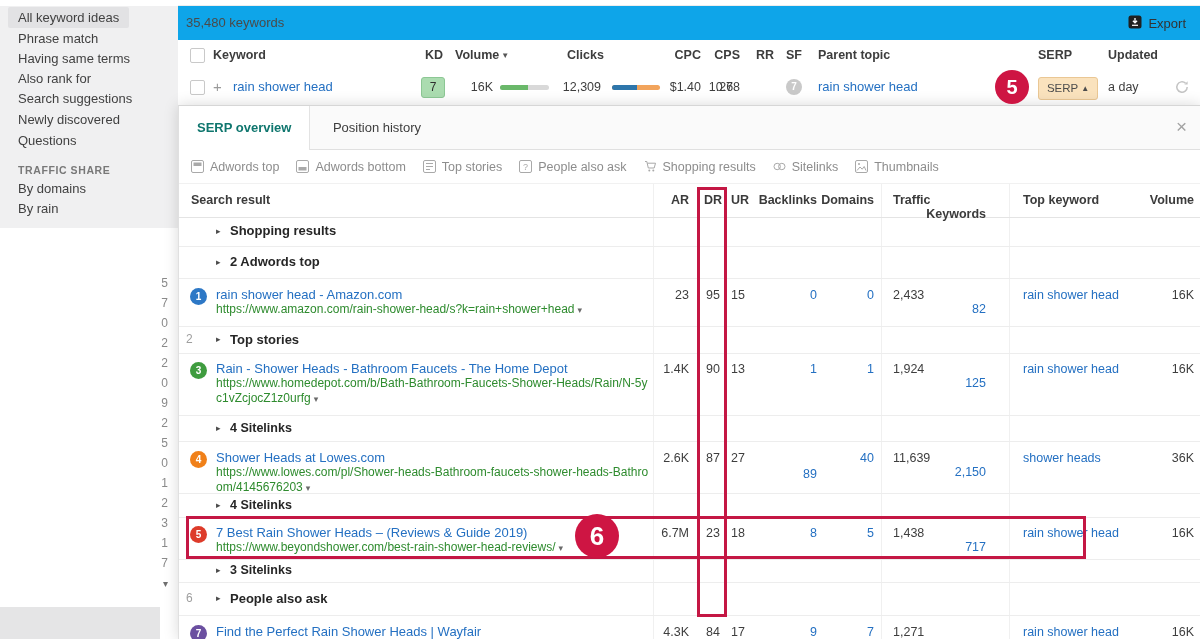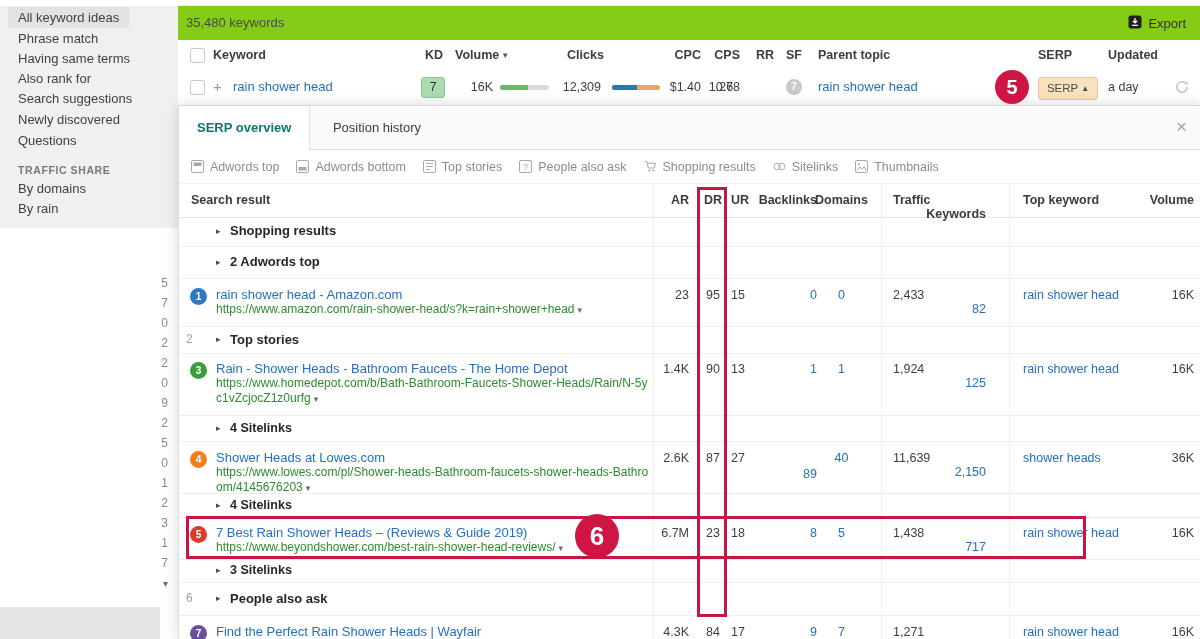--- a/index.html
+++ b/index.html
@@ -10,21 +10,21 @@
   .sidebar{position:absolute;left:0;top:6px;width:178px;height:222px;background:#f0f0f1;z-index:1;}
   .sb-item{position:absolute;left:8px;padding:0 10px;height:21px;line-height:21px;font-size:13px;
            color:#414141;border-radius:2px;white-space:nowrap;cursor:pointer;}
   .sb-item.sel{background:#e2e2e4;}
   .sb-sec{position:absolute;left:18px;font-size:10.5px;font-weight:bold;color:#787878;letter-spacing:.6px;}
   .gut-digit{position:absolute;left:148px;width:20px;text-align:right;font-size:12px;color:#8a8a8a;z-index:1;}
   .gut-arrow{position:absolute;left:148px;width:20px;text-align:right;font-size:10px;color:#6f6f6f;z-index:1;}
   .gut-footer{position:absolute;left:0;top:607px;width:160px;height:32px;background:#e5e5e6;z-index:1;}
   .topline{position:absolute;left:178px;top:5px;right:0;height:1px;background:#ededed;}
   
-  .topbar{position:absolute;left:178px;top:6px;right:0;height:34px;border-bottom:1px solid #e8e8e8;background:#84cc16;}
+  .topbar{position:absolute;left:178px;top:6px;right:0;height:34px;border-bottom:1px solid #e8e8e8;background:#0ea5e9;}
   .kw-count{position:absolute;left:8px;top:9px;font-size:13px;color:#4a4a4a;}
   .export-btn{position:absolute;right:14px;top:7px;height:20px;display:flex;align-items:center;gap:6px;
               font-size:13px;color:#333;cursor:pointer;}
   
   .kw-head{position:absolute;left:178px;top:40px;right:0;height:30px;border-bottom:1px solid #e8e8e8;background:#fff;}
   .kw-row{position:absolute;left:178px;top:70px;right:0;height:35px;background:#fff;}
   .th{position:absolute;top:8px;font-size:12.5px;font-weight:600;color:#3d3d3d;white-space:nowrap;}
   .td{position:absolute;top:10px;font-size:12.5px;color:#3e3e3e;white-space:nowrap;}
   .checkbox{position:absolute;left:12px;width:13px;height:13px;border:1px solid #c9c9c9;border-radius:2px;background:#fff;}
   .link{color:var(--link-blue);cursor:pointer;}
@@ -52,21 +52,21 @@
   .serp-head{position:absolute;left:0;top:77px;right:0;height:33px;border-bottom:1px solid #e4e4e4;border-top:1px solid #f1f1f1;}
   .serp-th{position:absolute;top:9px;font-size:12.5px;font-weight:600;color:#3b3b3b;white-space:nowrap;}
   .vsep{position:absolute;top:77px;bottom:0;width:1px;background:#f0f0f0;}
   .serp-row{position:absolute;left:0;right:0;border-bottom:1px solid #ededed;}
   .cell{position:absolute;font-size:12.5px;color:#3e3e3e;white-space:nowrap;}
   .c-res{left:12px;}
   .c-ar{left:430px;width:80px;text-align:right;}
   .c-dr{left:519px;width:30px;text-align:center;}
   .c-ur{left:552px;width:45px;}
   .c-bk{left:560px;width:78px;text-align:right;}
-  .c-dm{left:630px;width:65px;text-align:center;}
+  .c-dm{left:630px;width:65px;text-align:right;}
   .c-tr{left:714px;width:64px;}
   .c-kw{left:730px;width:77px;text-align:right;margin-top:14px;}
   .c-tk{left:844px;width:175px;}
   .c-vol{left:950px;width:65px;text-align:right;}
   .v-blue{color:var(--link-blue);cursor:pointer;}
   .grp-pos{position:absolute;left:7px;font-size:12px;color:#9e9e9e;}
   .grp-arrow{position:absolute;left:37px;font-size:9px;color:#4a4a4a;}
   .grp-label{position:absolute;left:51px;font-size:13px;font-weight:bold;color:#262626;cursor:pointer;white-space:nowrap;}
   .sl-label{font-size:12.5px;}
   .rank{position:absolute;left:11px;width:17px;height:17px;border-radius:50%;color:#fff;font-size:10px;

